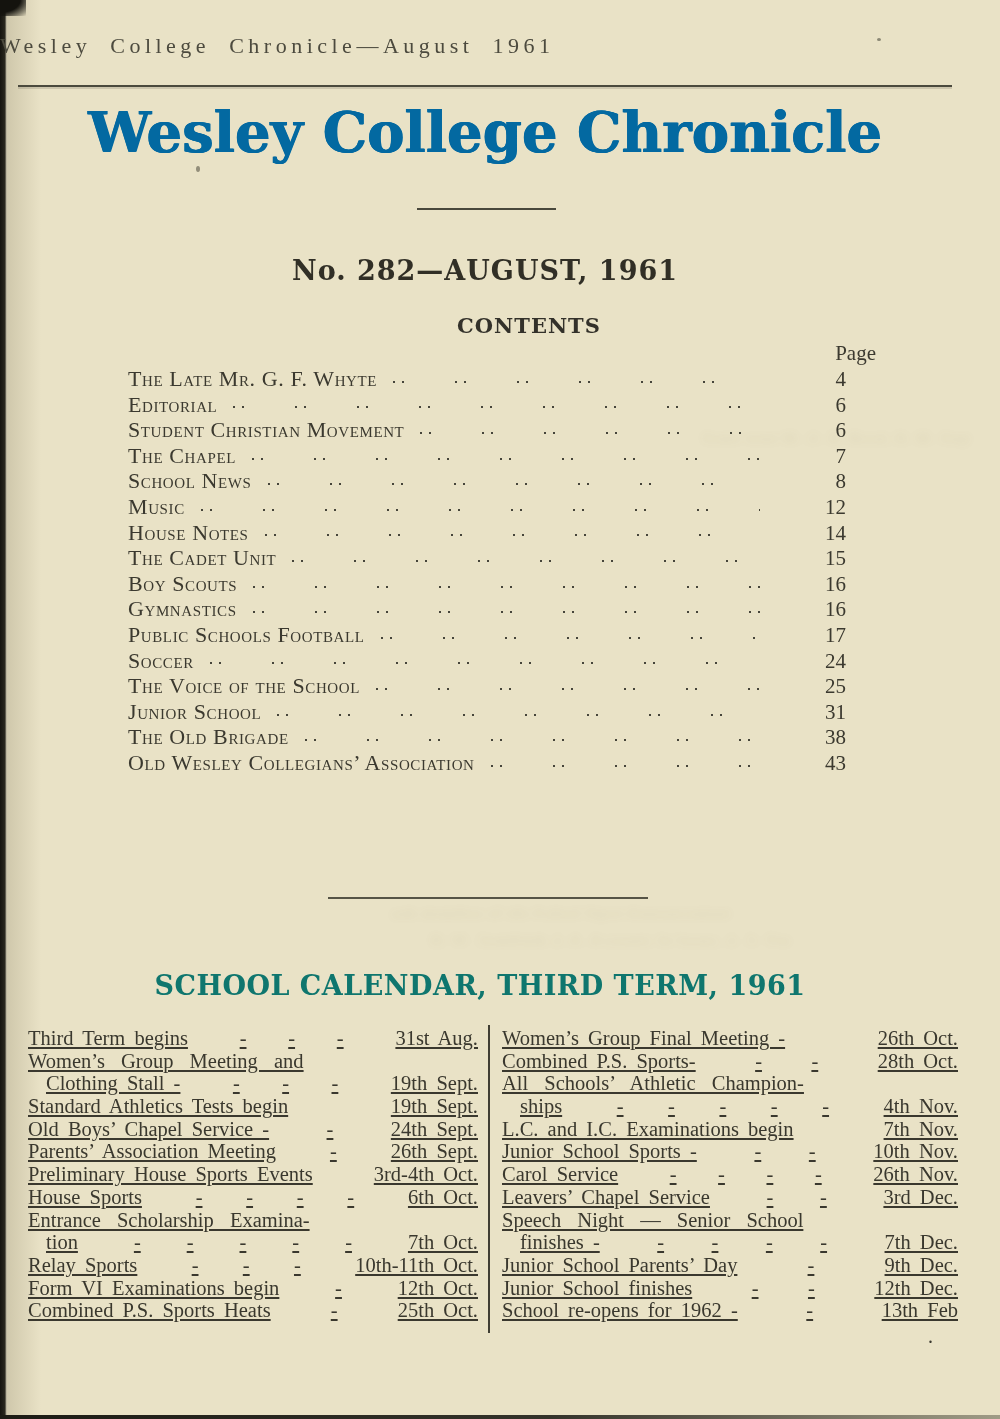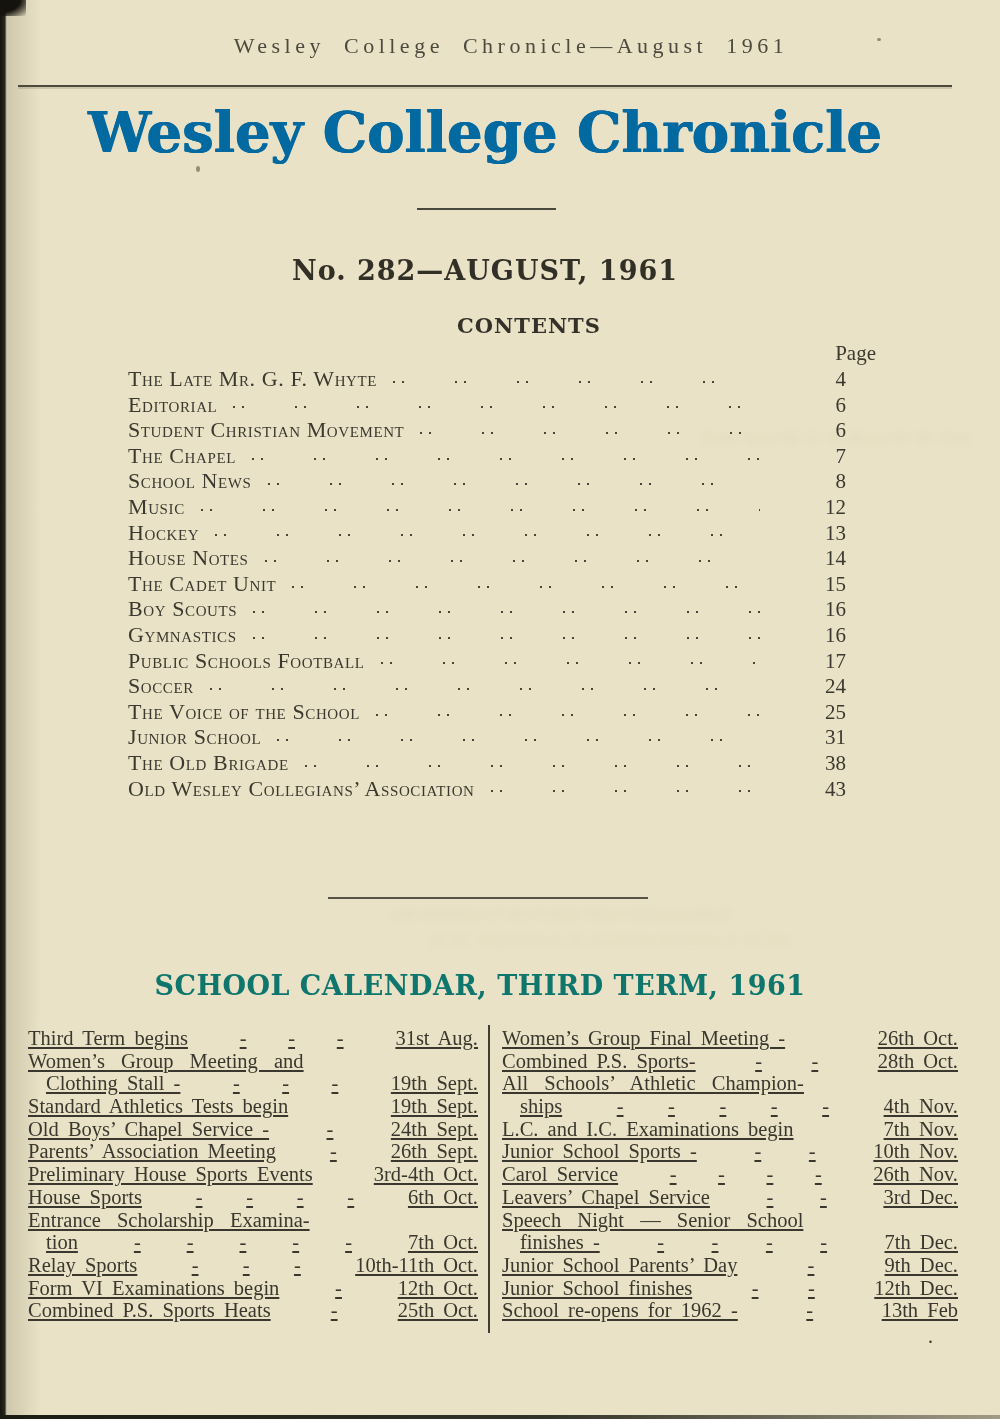--- a/index.html
+++ b/index.html
@@ -21,22 +21,22 @@
   .edge-left-shadow{position:absolute;left:7px;top:0;width:34px;height:100%;
     background:linear-gradient(to right,rgba(90,80,50,0.18),rgba(90,80,50,0));}
   .corner-tl{position:absolute;left:0;top:0;width:26px;height:16px;
     background:radial-gradient(ellipse at 0 0,#14130e 55%,rgba(20,19,14,0) 100%);}
   .edge-bottom{position:absolute;left:0;bottom:0;width:100%;height:4px;
     background:linear-gradient(to right,#1c1b14 0%,#34332a 55%,rgba(70,68,55,0.45) 100%);}
   .speck{position:absolute;border-radius:50%;}
   .ghost{position:absolute;filter:blur(4px);opacity:0.10;color:#6b5f3c;
     font-size:15px;letter-spacing:1px;pointer-events:none;transform:scaleX(-1);}
   
-  .running-head{position:absolute;left:0;top:33px;width:970px;text-align:center;
-    font-size:22px;letter-spacing:4.5px;word-spacing:9px;color:#4c4a3e;margin-left:26px;}
+  .running-head{position:absolute;left:0;top:33px;width:970px;
+    font-size:22px;letter-spacing:4.5px;word-spacing:9px;color:#4c4a3e;}
   .rule-top{position:absolute;left:18px;top:85px;width:934px;height:2px;background:#4b4a3d;
     box-shadow:0 2px 0 rgba(75,74,61,0.18);}
   .masthead{position:absolute;left:0;top:98px;width:970px;text-align:center;
     font-family:"DejaVu Serif","Liberation Serif",serif;font-weight:bold;
     font-size:56px;line-height:68px;color:#0369a1;letter-spacing:0px;
     text-shadow:0.7px 0 0 currentColor,-0.3px 0 0 currentColor;}
   .rule-small{position:absolute;left:417px;top:208px;width:139px;height:2px;background:#49483c;}
   .issue-line{position:absolute;left:0;top:255px;width:970px;text-align:center;
     font-family:"DejaVu Serif","Liberation Serif",serif;font-weight:bold;
     font-size:27px;color:#312f26;letter-spacing:1px;}
@@ -119,25 +119,20 @@
         <span class="toc-title">School News</span>
         <span class="toc-leader"></span>
         <span class="toc-page">8</span>
       </div>
       <div class="toc-row">
         <span class="toc-title">Music</span>
         <span class="toc-leader"></span>
         <span class="toc-page">12</span>
       </div>
       <div class="toc-row">
-        <span class="toc-title">Hockey</span>
-        <span class="toc-leader"></span>
-        <span class="toc-page">13</span>
-      </div>
-      <div class="toc-row">
         <span class="toc-title">House Notes</span>
         <span class="toc-leader"></span>
         <span class="toc-page">14</span>
       </div>
       <div class="toc-row">
         <span class="toc-title">The Cadet Unit</span>
         <span class="toc-leader"></span>
         <span class="toc-page">15</span>
       </div>
       <div class="toc-row">

